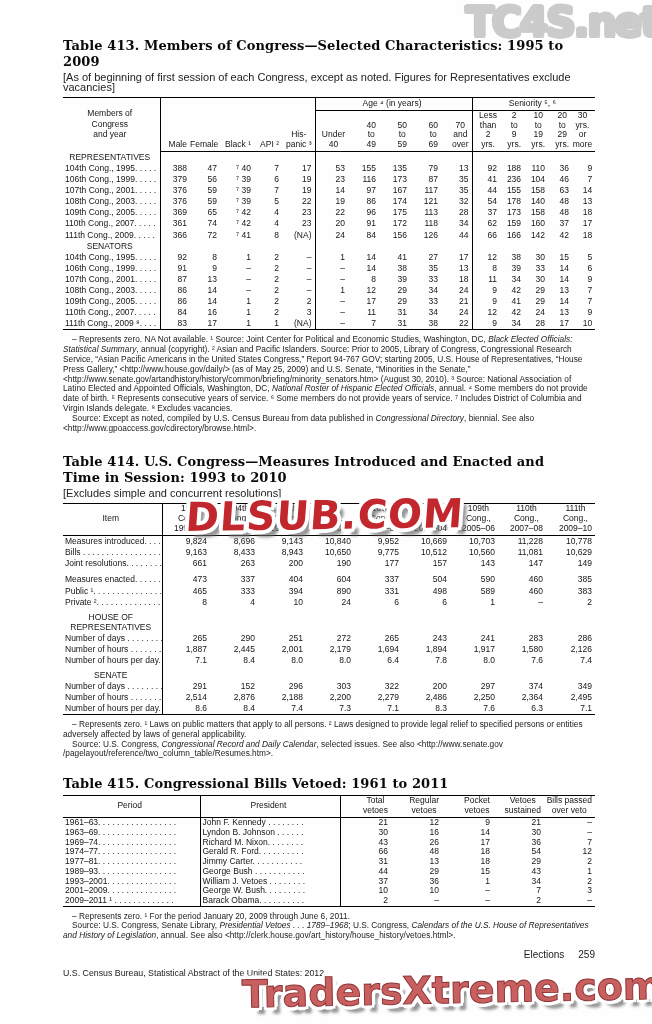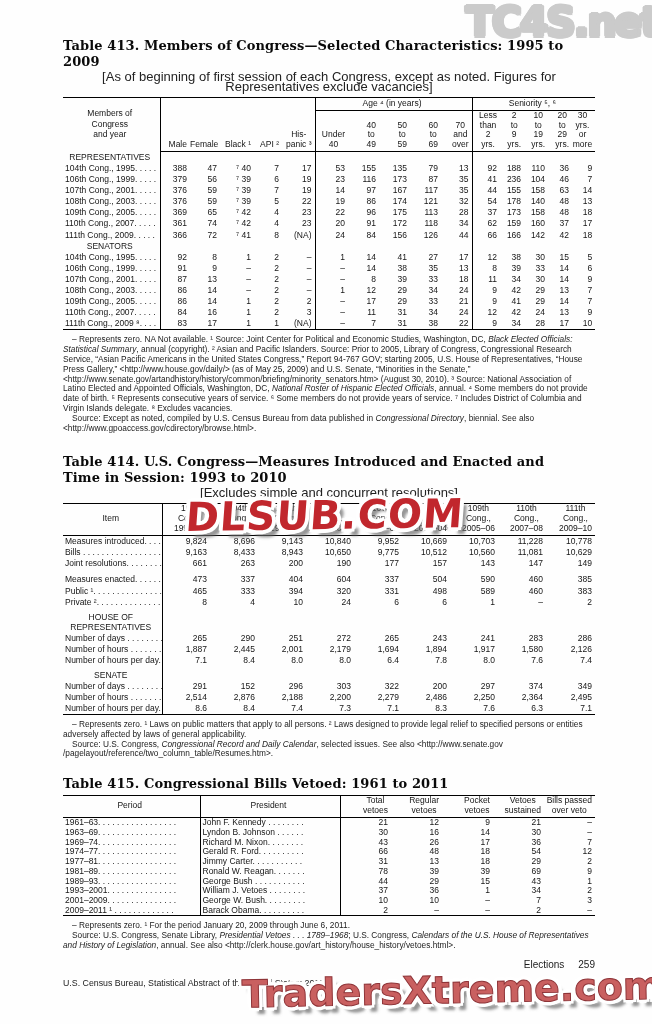--- a/index.html
+++ b/index.html
@@ -9,21 +9,21 @@
     font-family:"Liberation Sans",sans-serif;
     -webkit-font-smoothing:antialiased;
   }
   .content{position:absolute;left:63px;top:38px;width:532px;}
 
   .t-title{
     font-family:"DejaVu Serif",serif;font-weight:bold;
     font-size:13px;line-height:15.5px;margin:0 0 3px 0;
     white-space:pre-line;letter-spacing:.1px;color:#0a0a0a;
   }
-  .bracket-note{font-size:13px;line-height:10px;margin:0 0 5px 0;color:#222;text-align:center;}
+  .bracket-note{font-size:11px;line-height:10px;margin:0 0 5px 0;color:#222;}
 
   table{border-collapse:collapse;width:532px;table-layout:fixed;}
   .stat-table{border-top:1.5px solid #000;border-bottom:1.5px solid #000;margin:0;}
   th,td{
     font-size:8.5px;font-weight:normal;padding:0 3px 0 0;
     overflow:hidden;white-space:nowrap;color:#151515;
   }
   thead th{vertical-align:bottom;line-height:9.6px;padding-bottom:2px;text-align:right;}
   thead .hdr-bottom th{border-bottom:1px solid #000;}
   .hstack{display:inline-block;text-align:center;white-space:pre-line;}
@@ -555,21 +555,21 @@
           <td>504</td>
           <td>590</td>
           <td>460</td>
           <td>385</td>
         </tr>
         <tr>
           <td class="lbl ind">Public ¹. . . . . . . . . . . . . . . . . . . .</td>
           <td class="vl">465</td>
           <td>333</td>
           <td>394</td>
-          <td>320</td>
+          <td>890</td>
           <td>331</td>
           <td>498</td>
           <td>589</td>
           <td>460</td>
           <td>383</td>
         </tr>
         <tr>
           <td class="lbl ind">Private ². . . . . . . . . . . . . . . . . . .</td>
           <td class="vl">8</td>
           <td>4</td>
@@ -752,29 +752,20 @@
         <tr>
           <td class="lbl">1977–81. . . . . . . . . . . . . . . . .</td>
           <td class="lbl vl">Jimmy Carter. . . . . . . . . . .</td>
           <td class="vl2">31</td>
           <td>13</td>
           <td>18</td>
           <td>29</td>
           <td>2</td>
         </tr>
         <tr>
-          <td class="lbl">1981–89. . . . . . . . . . . . . . . . .</td>
-          <td class="lbl vl">Ronald W. Reagan. . . . . . .</td>
-          <td class="vl2">78</td>
-          <td>39</td>
-          <td>39</td>
-          <td>69</td>
-          <td>9</td>
-        </tr>
-        <tr>
           <td class="lbl">1989–93. . . . . . . . . . . . . . . . .</td>
           <td class="lbl vl">George Bush . . . . . . . . . . .</td>
           <td class="vl2">44</td>
           <td>29</td>
           <td>15</td>
           <td>43</td>
           <td>1</td>
         </tr>
         <tr>
           <td class="lbl">1993–2001. . . . . . . . . . . . . . .</td>

